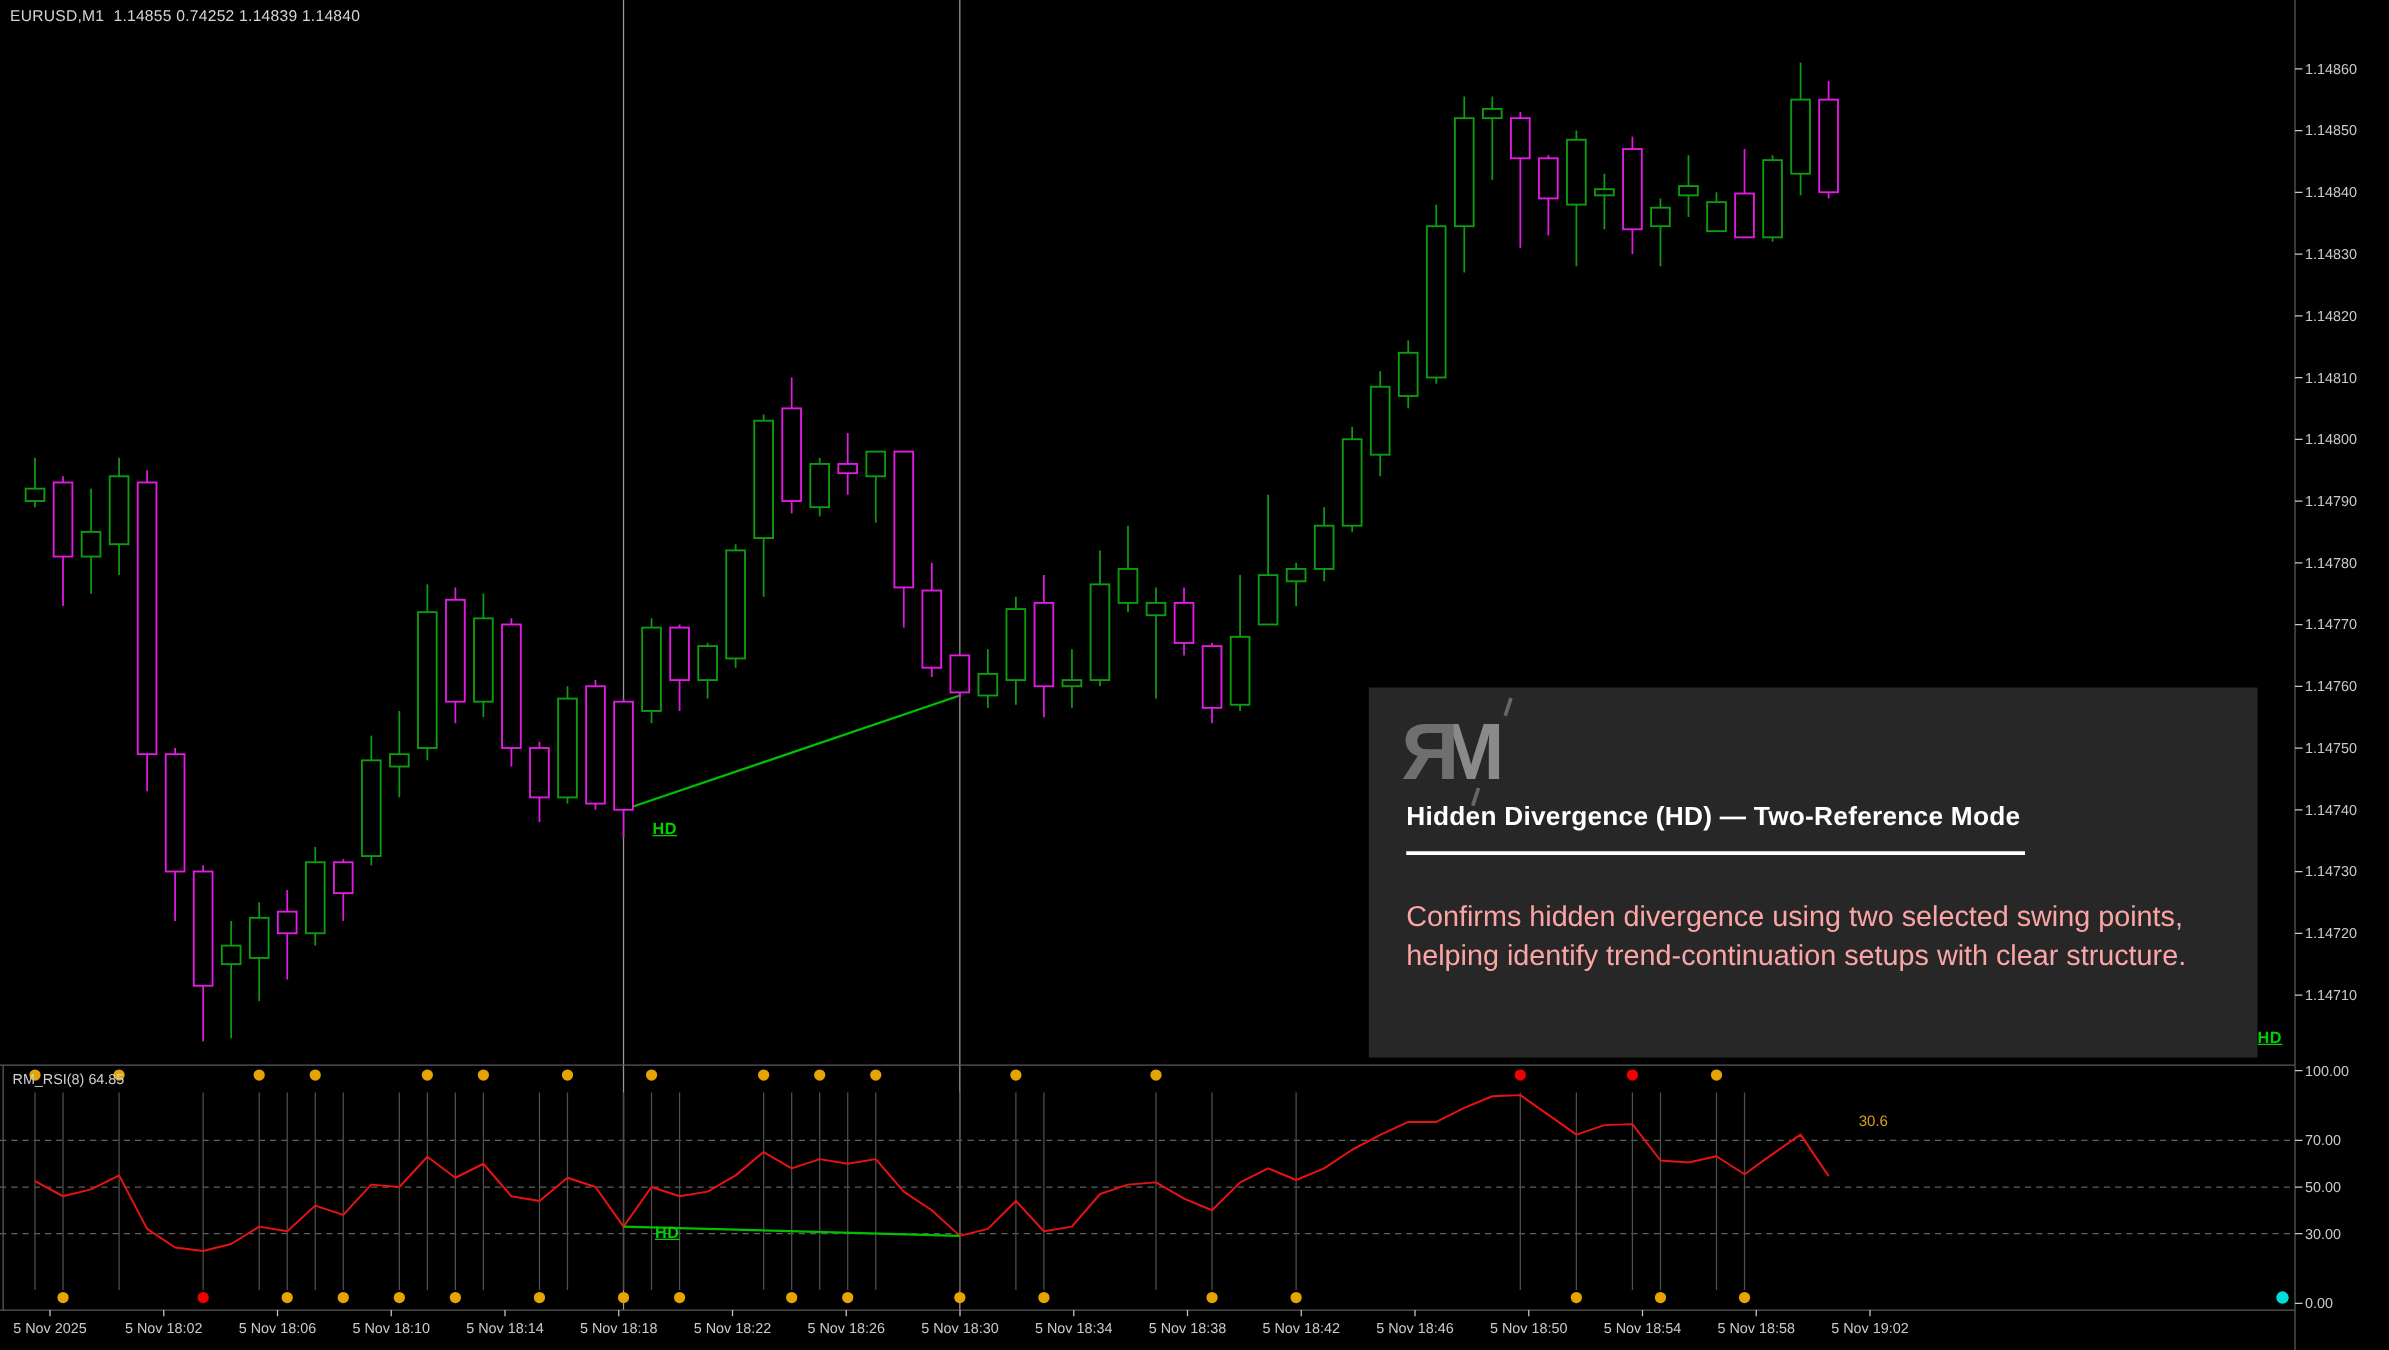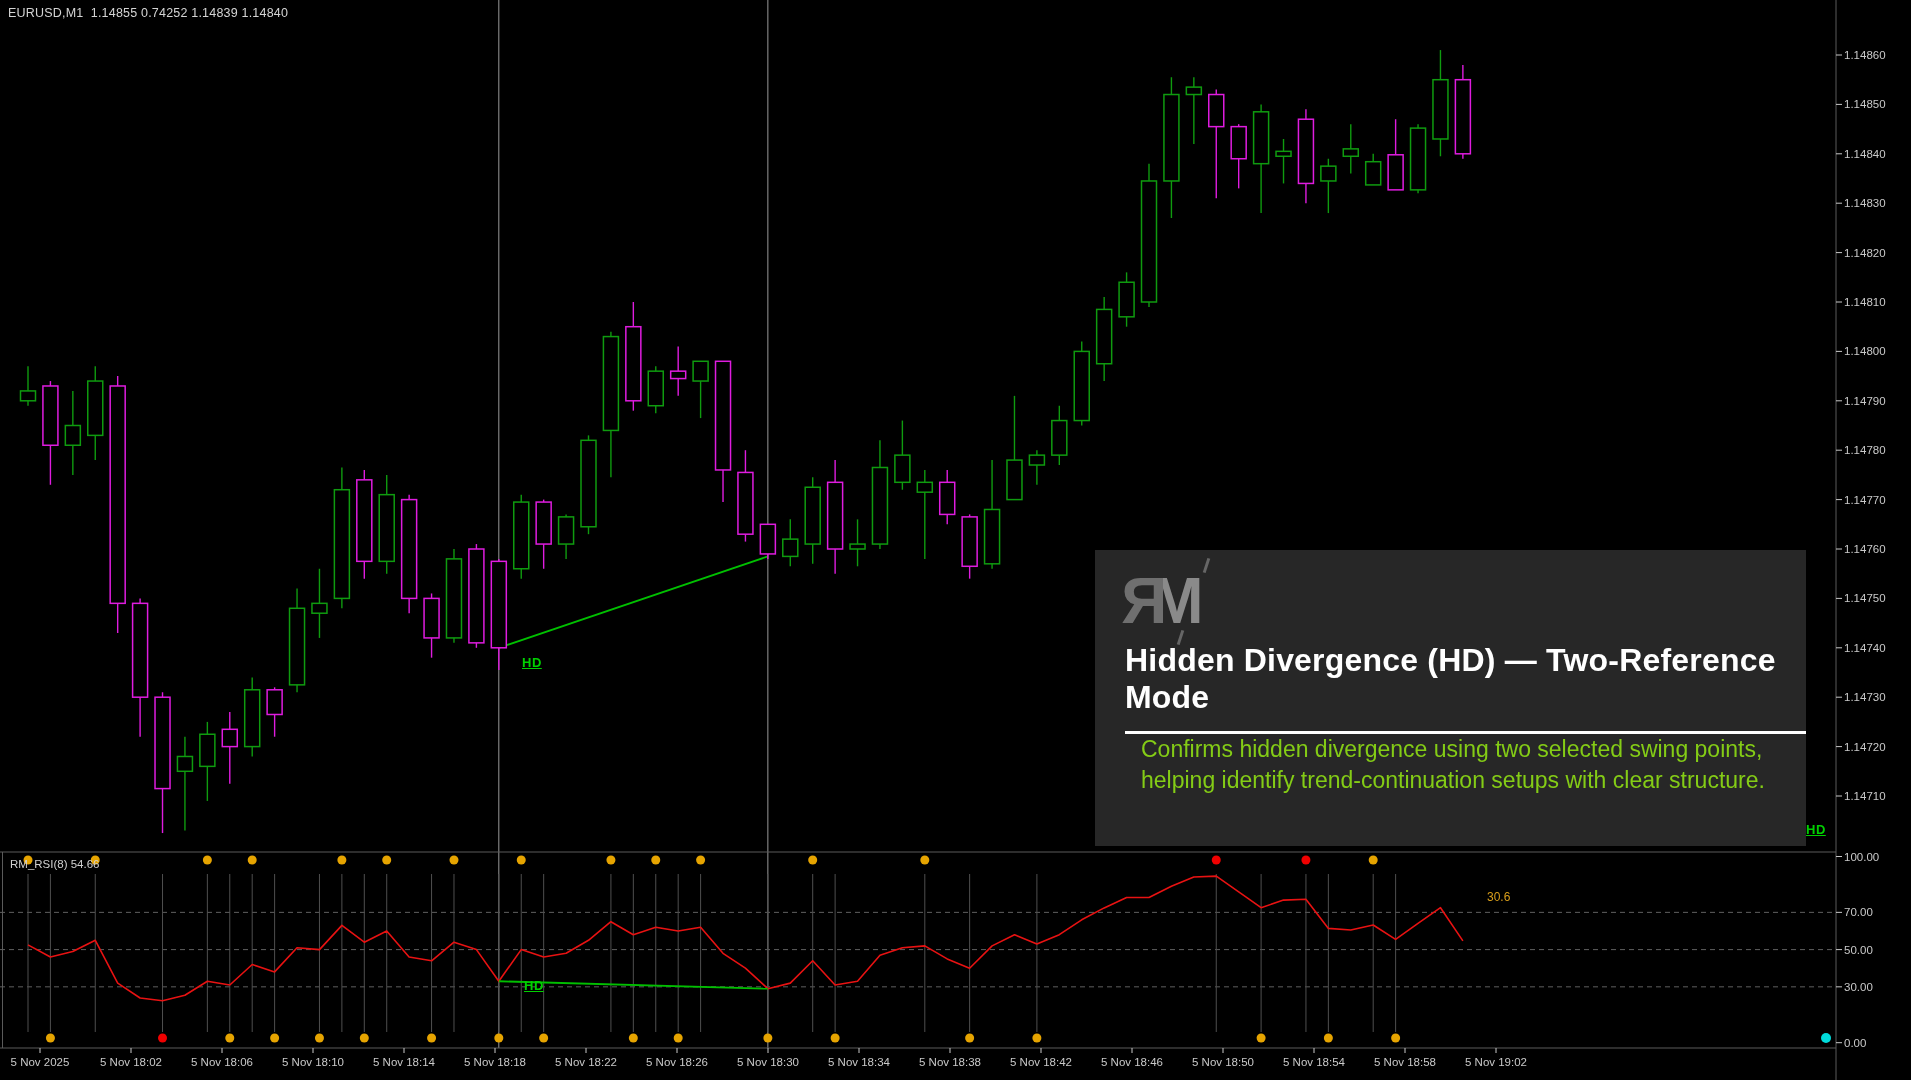--- a/index.html
+++ b/index.html
@@ -16,24 +16,24 @@
   .hd-corner{left:1806px;top:822px;}
   
   .panel{position:absolute;left:1095px;top:550px;width:711px;height:296px;background:#272727;}
   .logo{position:absolute;left:26px;top:14px;height:74px;color:#7b7b7b;font-weight:bold;
         font-size:64px;line-height:74px;}
   .logo .r{display:inline-block;transform:scaleX(-1);color:#6f6f6f;}
   .logo .m{display:inline-block;margin-left:-17px;color:#8a8a8a;}
   .logo .wick{position:absolute;width:3px;height:15px;background:#666;transform:rotate(18deg);}
   .wick-top{left:84px;top:-6px;}
   .wick-bot{left:58px;top:66px;}
-  .panel h1{position:absolute;left:30px;top:92px;margin:0;color:#fff;font-size:32px;
+  .panel h1{position:absolute;left:30px;top:92px;margin:0;color:#fff;font-size:21px;
             font-weight:bold;letter-spacing:.2px;display:inline-block;
             border-bottom:3px solid #fff;padding-bottom:15px;padding-right:4px;}
-  .panel p{position:absolute;left:30px;top:168px;margin:16px;width:648px;color:#84cc16;
+  .panel p{position:absolute;left:30px;top:168px;margin:0;width:648px;color:#fca5a5;
            font-size:23px;line-height:1.36;font-weight:normal;}
 </style>
 </head>
 <body>
 
 <div id="stage">
   <svg id="chart-svg" width="1911" height="1080">
       <rect x="0" y="0" width="1911" height="1080" fill="#000000"></rect>
       <line x1="498.82000000000005" y1="0" x2="498.82000000000005" y2="1048" stroke="#999999" stroke-width="1"></line>
       <line x1="767.86" y1="0" x2="767.86" y2="1048" stroke="#999999" stroke-width="1"></line>
@@ -318,21 +318,21 @@
       <text x="1223" y="1066" fill="#c9c9c9" font-size="11.5px" text-anchor="middle" font-family="Liberation Sans, sans-serif">5 Nov 18:50</text>
       <line x1="1314" y1="1048" x2="1314" y2="1053" stroke="#c9c9c9" stroke-width="1"></line>
       <text x="1314" y="1066" fill="#c9c9c9" font-size="11.5px" text-anchor="middle" font-family="Liberation Sans, sans-serif">5 Nov 18:54</text>
       <line x1="1405" y1="1048" x2="1405" y2="1053" stroke="#c9c9c9" stroke-width="1"></line>
       <text x="1405" y="1066" fill="#c9c9c9" font-size="11.5px" text-anchor="middle" font-family="Liberation Sans, sans-serif">5 Nov 18:58</text>
       <line x1="1496" y1="1048" x2="1496" y2="1053" stroke="#c9c9c9" stroke-width="1"></line>
       <text x="1496" y="1066" fill="#c9c9c9" font-size="11.5px" text-anchor="middle" font-family="Liberation Sans, sans-serif">5 Nov 19:02</text>
     </svg>
 
   <div class="ohlc-title">EURUSD,M1  1.14855 0.74252 1.14839 1.14840</div>
-  <div class="rsi-label">RM_RSI(8) 54.66</div>
+  <div class="rsi-label">RM_RSI(8) 64.85</div>
   <div class="thr-label">30.6</div>
 
   <div class="hd hd-main">HD</div>
   <div class="hd hd-rsi">HD</div>
   <div class="hd hd-corner">HD</div>
 
   <div class="panel">
     <div class="logo">
       <span class="r">R</span><span class="m">M</span>
       <span class="wick wick-top"></span>

